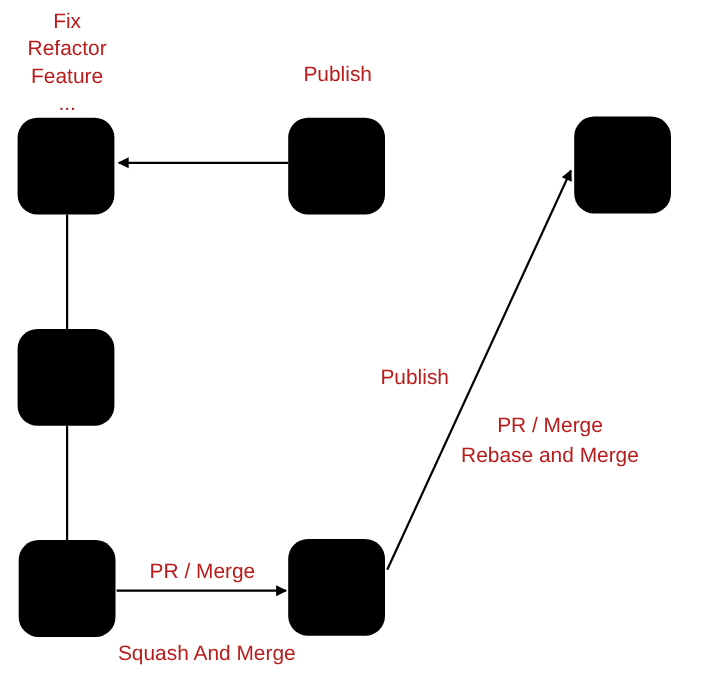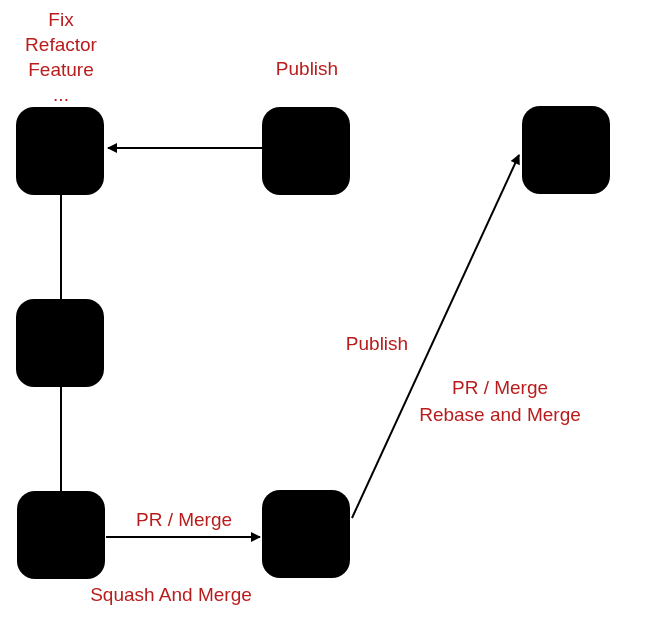--- a/index.html
+++ b/index.html
@@ -46,21 +46,21 @@
     font-size: 19px;
     line-height: 25px;
     text-align: center;
     white-space: pre-line;
   }
   .label-feature-stack   { left: 0px;   top: 7px;   width: 122px; }
   .label-develop         { left: 247px; top: 56px;  width: 120px; }
   .label-main            { left: 506px; top: 57px;  width: 120px; }
   .label-issue           { left: 113px; top: 116px; width: 120px; }
   .label-pr-merge        { left: 124px; top: 507px; width: 120px; }
-  .label-squash-merge    { left: 71px;  top: 582px; width: 200px; }
+  .label-squash-merge    { left: 88px;  top: 582px; width: 200px; }
   .label-publish         { left: 317px; top: 331px; width: 120px; }
   .label-pr-merge-rebase { left: 390px; top: 374px; width: 220px; line-height: 27px; }
 </style>
 </head>
 <body>
 
 <div class="canvas">
 
   <svg class="edges-layer" viewBox="0 0 653 632" xmlns="http://www.w3.org/2000/svg">
     <defs>

